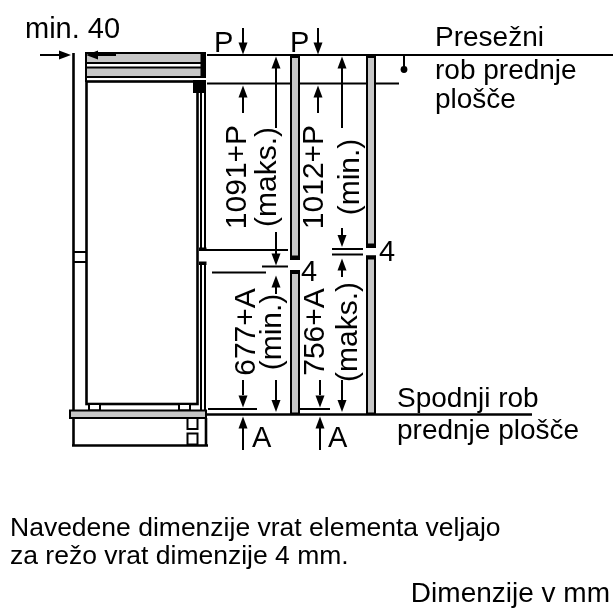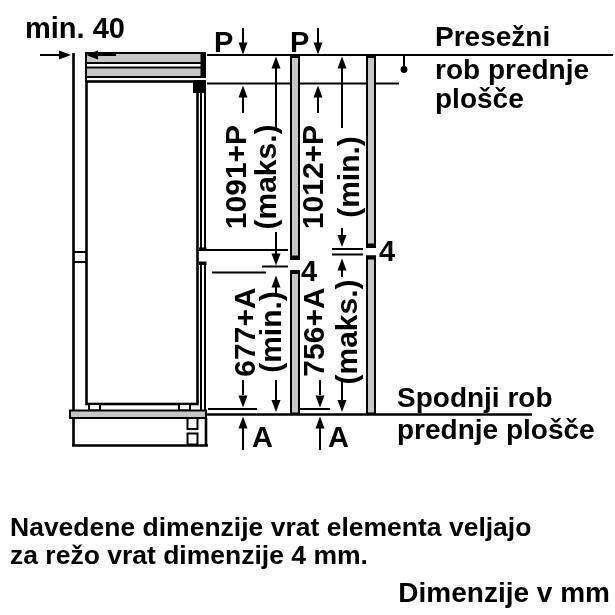--- a/index.html
+++ b/index.html
@@ -1,17 +1,17 @@
 <!DOCTYPE html>
 <html style="--line: #000000; --panel: #c6c6c6; --bg: #ffffff;"><head>
 <meta charset="utf-8">
 <style>
   :root{ --line:#000; --panel:#c6c6c6; --bg:#fff; }
   html,body{margin:0;padding:0;background:var(--bg);}
-  .stage{position:relative;width:615px;height:615px;background:var(--bg);overflow:hidden;font-weight:bold;}
+  .stage{position:relative;width:615px;height:615px;background:var(--bg);overflow:hidden;}
   svg{display:block;}
   .ln{stroke:var(--line);stroke-width:2.2;fill:none;stroke-linecap:butt;}
   .ln3{stroke:var(--line);stroke-width:2.6;fill:none;}
   .ln2{stroke:var(--line);stroke-width:2;fill:none;}
   .head{fill:var(--line);stroke:none;}
   .panel{fill:var(--panel);stroke:var(--line);stroke-width:2;}
   .whitebox{fill:#fff;stroke:var(--line);stroke-width:2;}
   .blk{fill:var(--line);stroke:none;}
   .t{font-family:"Liberation Sans","DejaVu Sans",sans-serif;fill:var(--line);}
   .f29{font-size:29px;}

